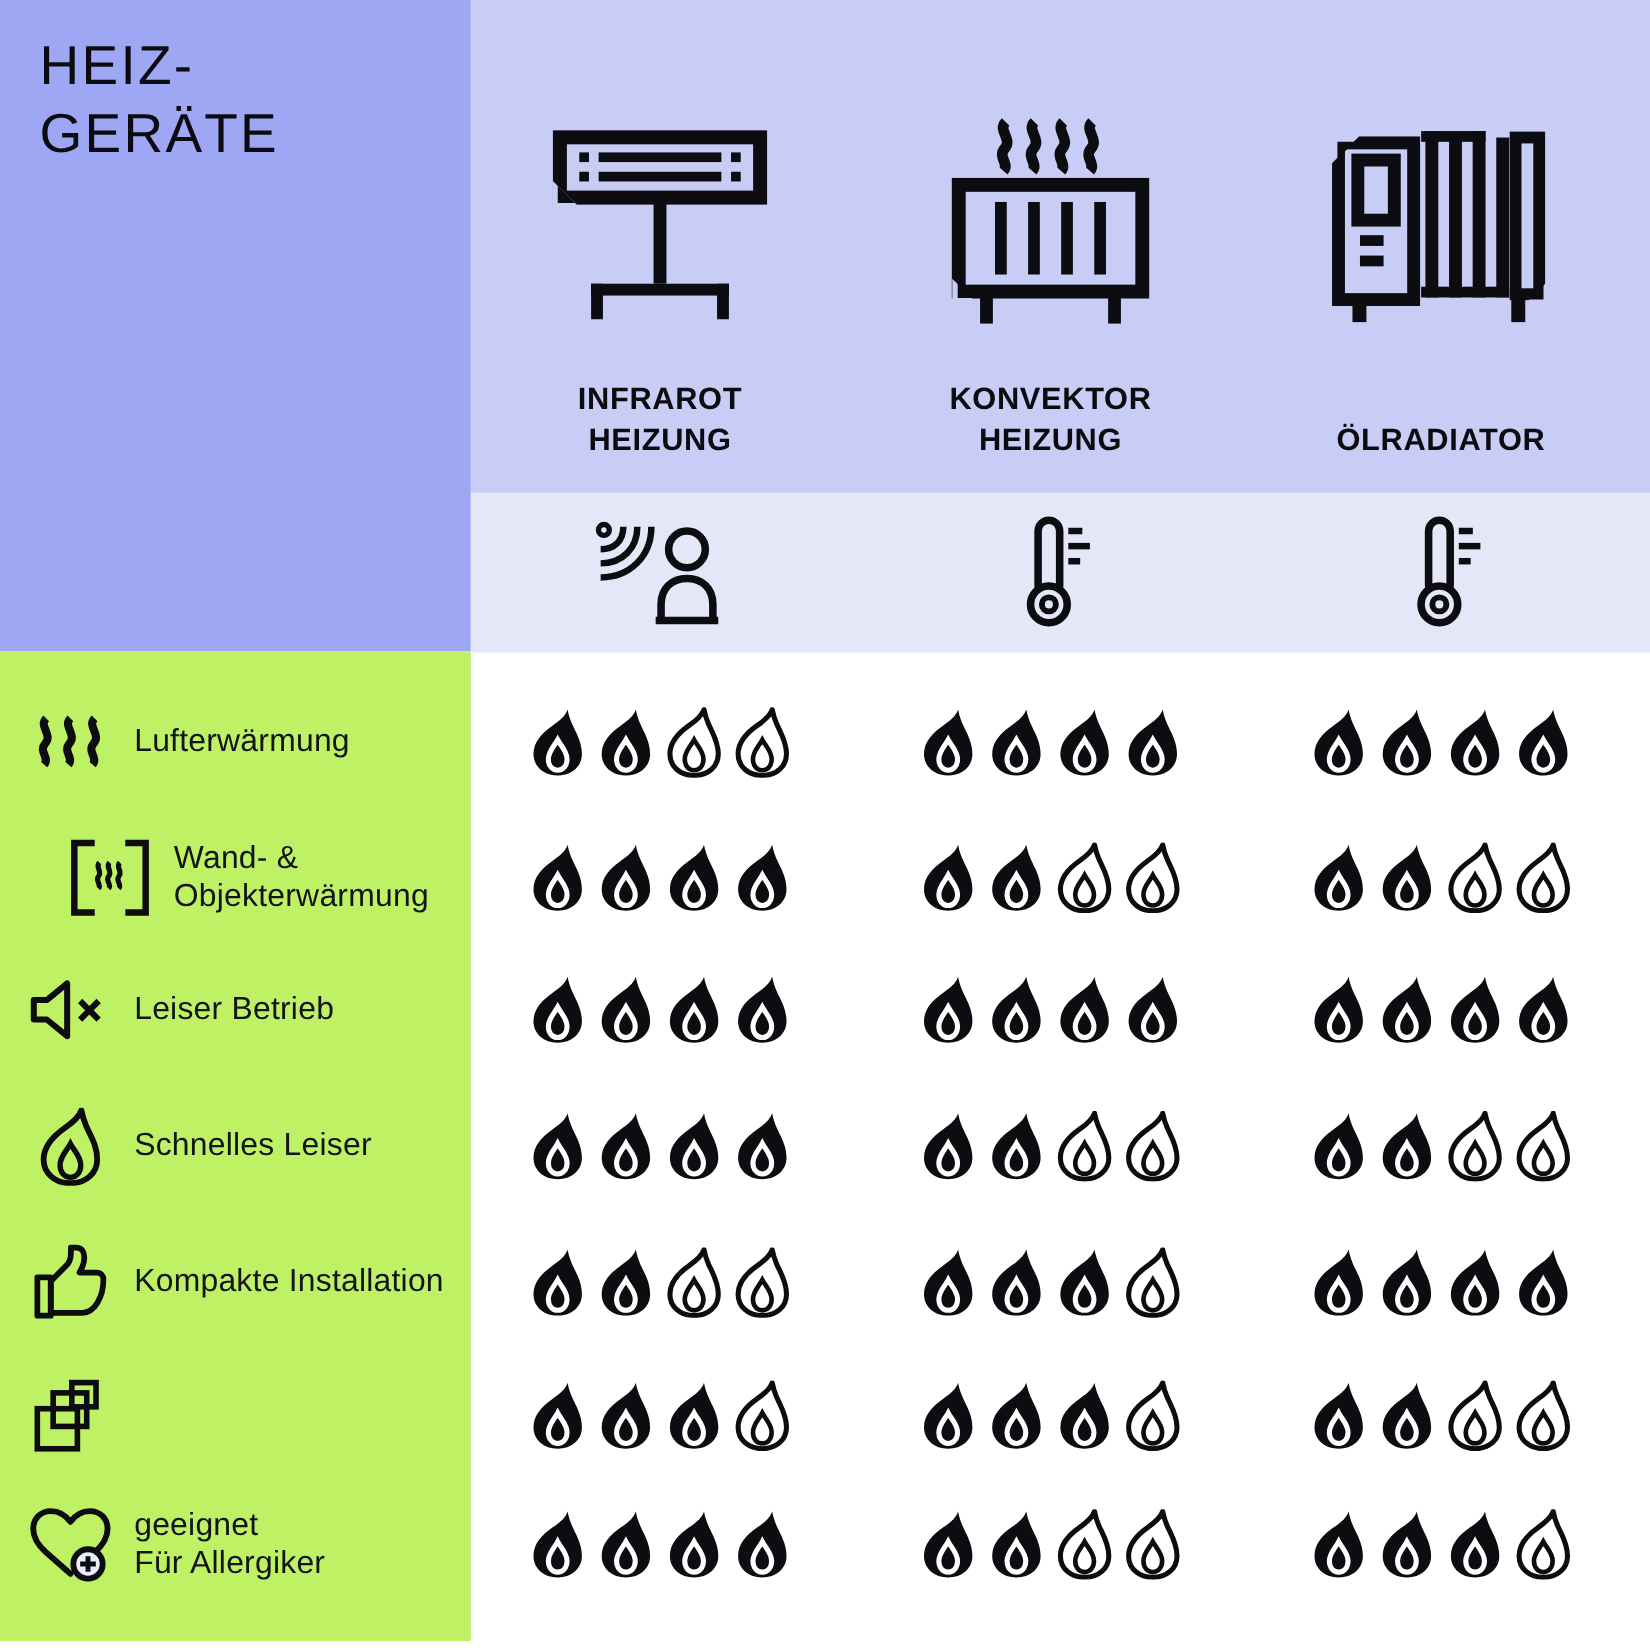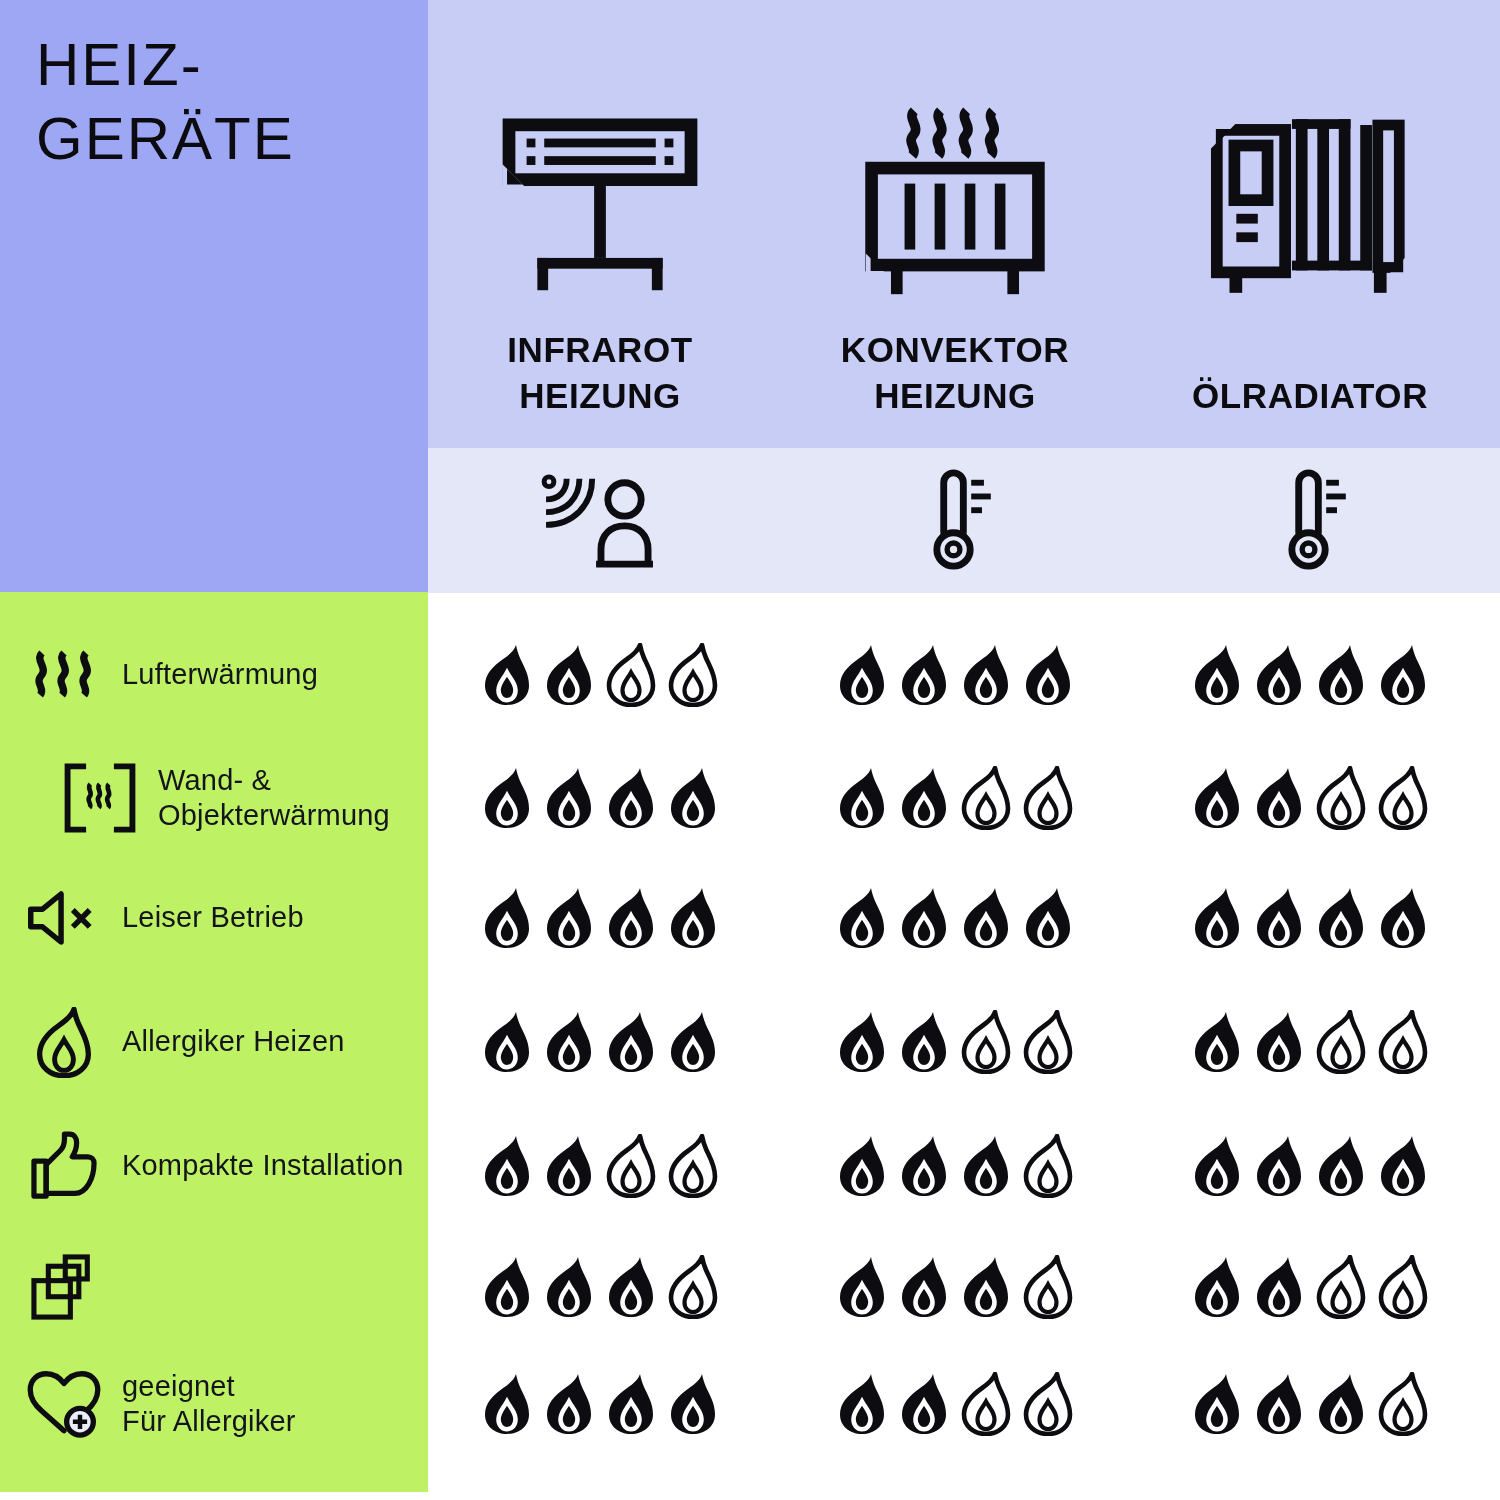--- a/index.html
+++ b/index.html
@@ -5,29 +5,29 @@
   html,body{margin:0;padding:0;background:#ffffff;}
   .page{position:relative;width:1500px;height:1500px;background:#ffffff;overflow:hidden;
         font-family:"Liberation Sans","DejaVu Sans",sans-serif;color:#0c0c11;}
   
   .title-block{position:absolute;left:0;top:0;width:428px;height:592px;background:#9ea7f3;}
   .header-block{position:absolute;left:428px;top:0;width:1072px;height:448px;background:#c8cdf6;}
   .subrow-block{position:absolute;left:428px;top:448px;width:1072px;height:145px;background:#e4e7f8;}
   .sidebar-block{position:absolute;left:0;top:592px;width:428px;height:900px;background:#bef264;}
   .bottom-strip{position:absolute;left:0;top:1492px;width:1500px;height:8px;background:#ffffff;}
   
-  .title{position:absolute;left:36px;top:28px;margin:0;font-size:60px;line-height:1.24;
+  .title{position:absolute;left:36px;top:28px;margin:0;font-size:50px;line-height:1.24;
          font-weight:400;letter-spacing:2px;color:#0b0b10;}
   
   .product-col{position:absolute;top:0;width:320px;height:448px;}
   .product-icon-box{position:absolute;left:0;top:95px;width:320px;height:205px;
                     display:flex;align-items:flex-end;justify-content:center;}
   .product-label-box{position:absolute;left:0;top:320px;width:320px;height:98px;
                      display:flex;flex-direction:column;justify-content:flex-end;align-items:center;}
-  .product-label-box span{font-size:35px;font-weight:700;line-height:1.3;letter-spacing:0.6px;
+  .product-label-box span{font-size:28px;font-weight:700;line-height:1.3;letter-spacing:0.6px;
                           white-space:nowrap;color:#0b0b10;}
   
   .mode-cell{position:absolute;top:0;width:320px;height:145px;
              display:flex;align-items:center;justify-content:center;}
   
   .feature-row{position:absolute;left:0;width:428px;height:96px;}
   .feature-icon-box{position:absolute;left:24px;top:0;width:80px;height:96px;
                     display:flex;align-items:center;justify-content:center;}
   .feature-label{position:absolute;left:122px;top:0;width:296px;height:96px;
                  display:flex;flex-direction:column;justify-content:center;}
@@ -199,21 +199,21 @@
         </div>
       </div>
       <div class="feature-row" style="top: 402px;">
         <div class="feature-icon-box">
           <svg width="62" height="71" viewBox="0 0 56 64">
             <path d="M37 2C35 8 30 12 23.5 16.5C13.5 23.5 6 31.5 6 42.5C6 54 15.5 62 28 62C40.5 62 50 54 50 42.5C50 31 44.5 23 41 15C39.2 10.8 37.8 6.4 37 2Z" fill="none" stroke="#0c0c11" stroke-width="4.8" stroke-linejoin="round"></path>
             <path d="M28 29.5C31.5 36 36.5 40 36.5 47.2C36.5 53.2 32.8 57.2 28 57.2C23.2 57.2 19.5 53.2 19.5 47.2C19.5 40 24.5 36 28 29.5Z" fill="none" stroke="#0c0c11" stroke-width="4.4"></path>
           </svg>
         </div>
         <div class="feature-label">
-          <span>Allergiker Heizen</span>
+          <span>Schnelles Leiser</span>
         </div>
       </div>
       <div class="feature-row" style="top: 526px;">
         <div class="feature-icon-box">
           <svg width="74" height="74" viewBox="0 0 85 85" fill="none" stroke="#0c0c11" stroke-width="6" stroke-linejoin="round">
             <rect x="8" y="37" width="14" height="40"></rect>
             <path d="M22 74 V41 L38 25 C41 22 43 17 43 12 V6 H49 C54 6 57 10 57 16 C57 21 55 27 52 32 H70 C74 32 77 35 77 39 C77 57 68 74 55 74 H22"></path>
           </svg>
         </div>
         <div class="feature-label">

